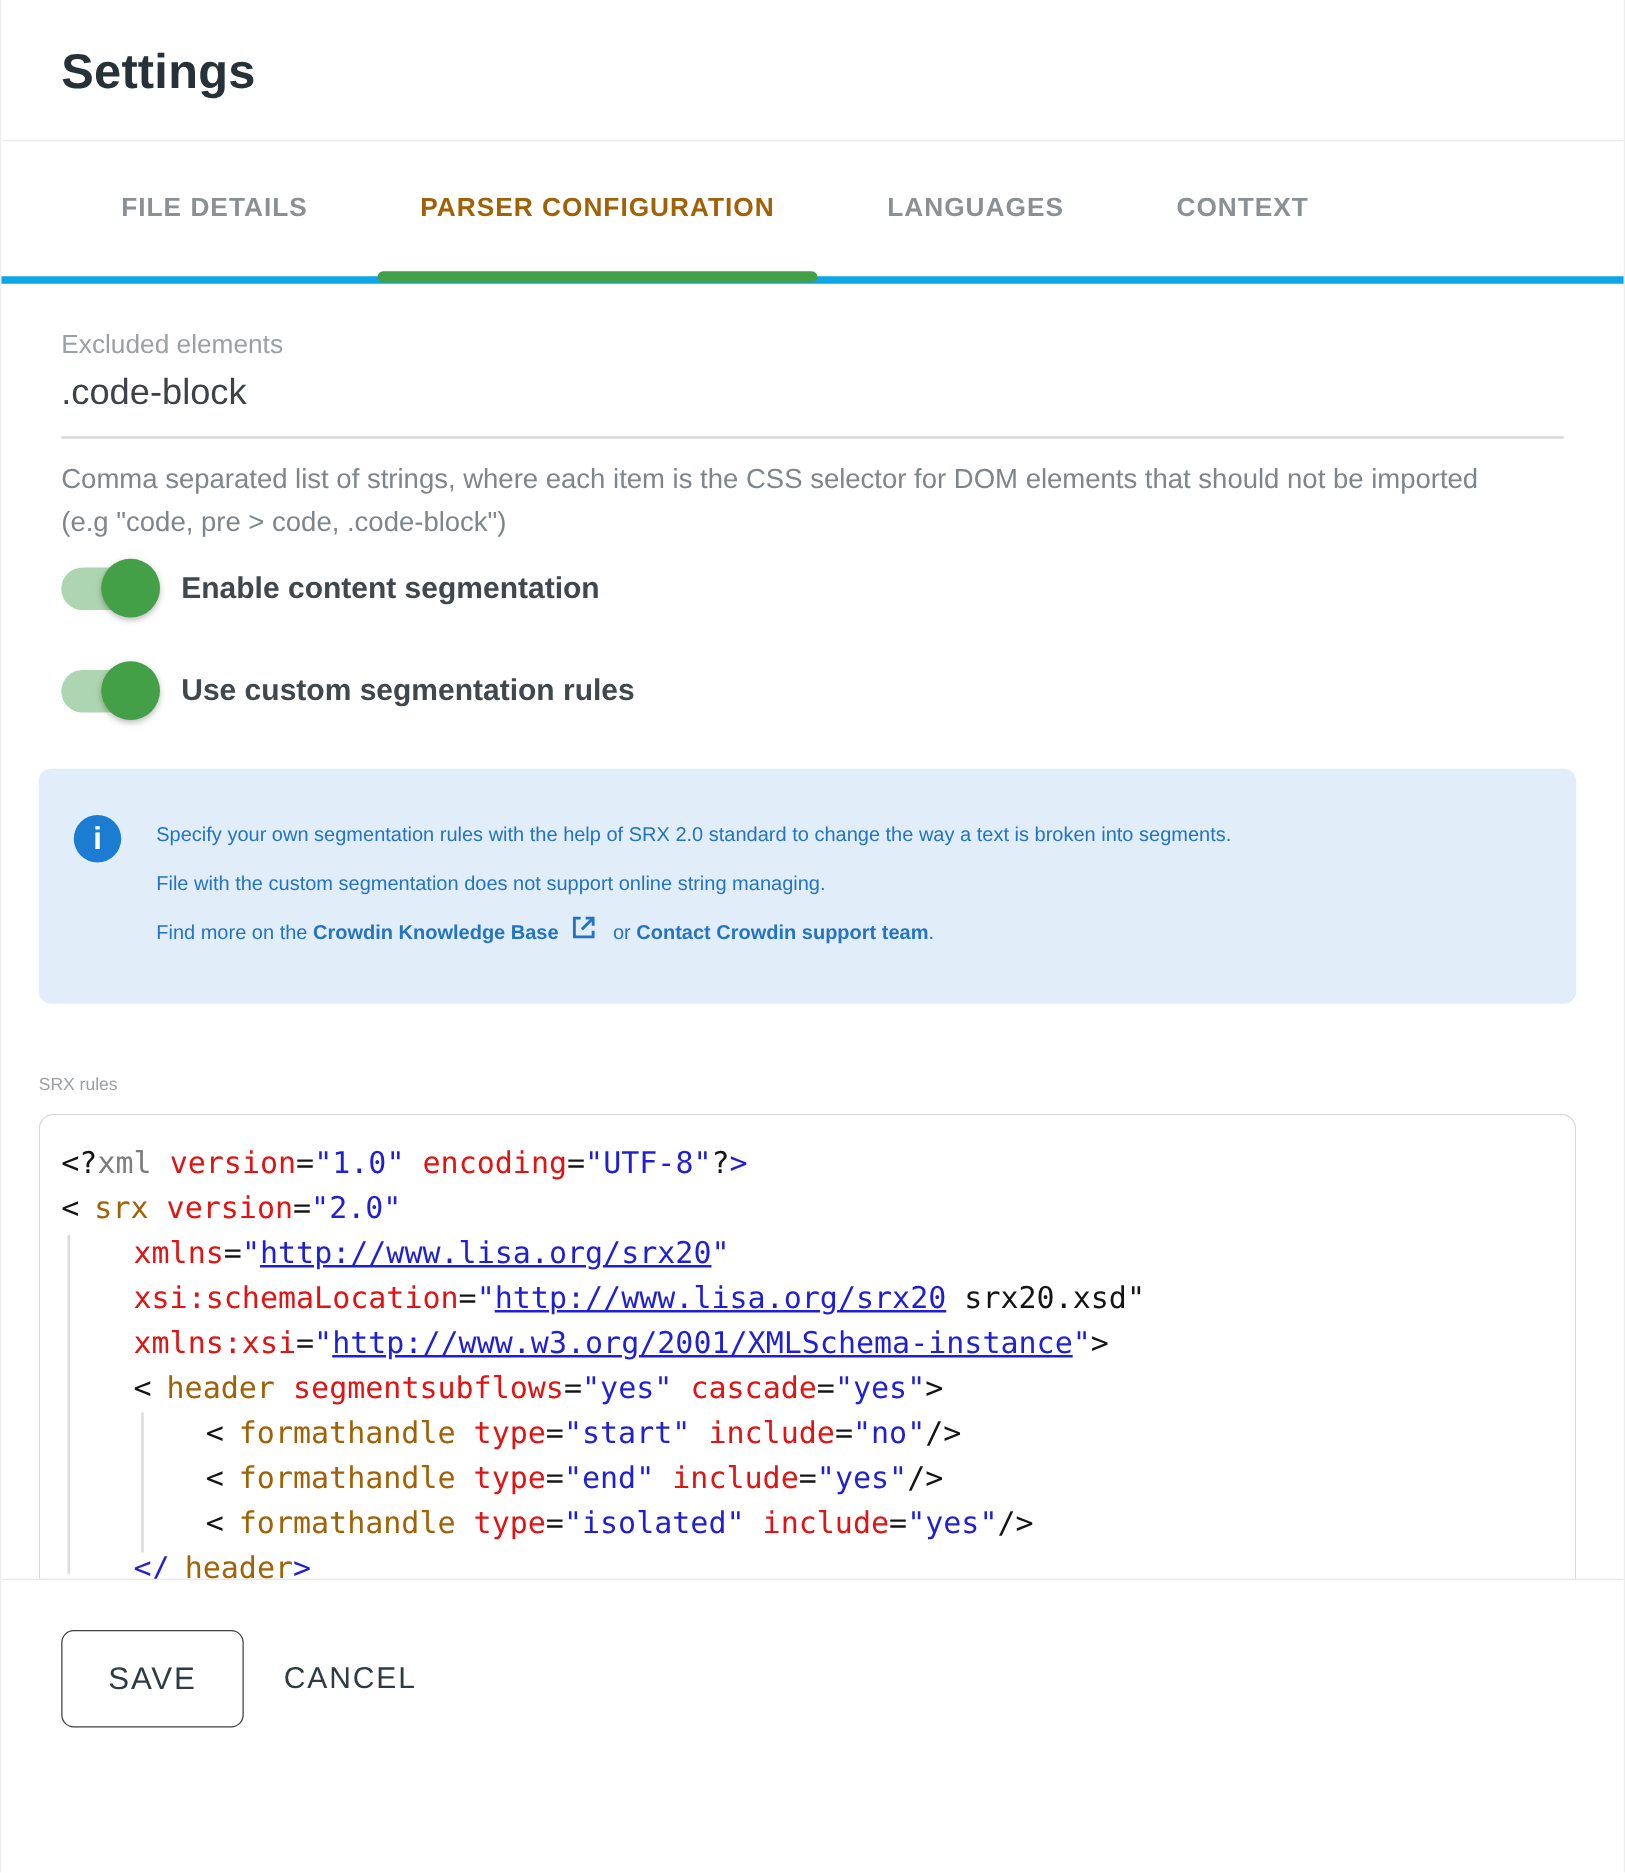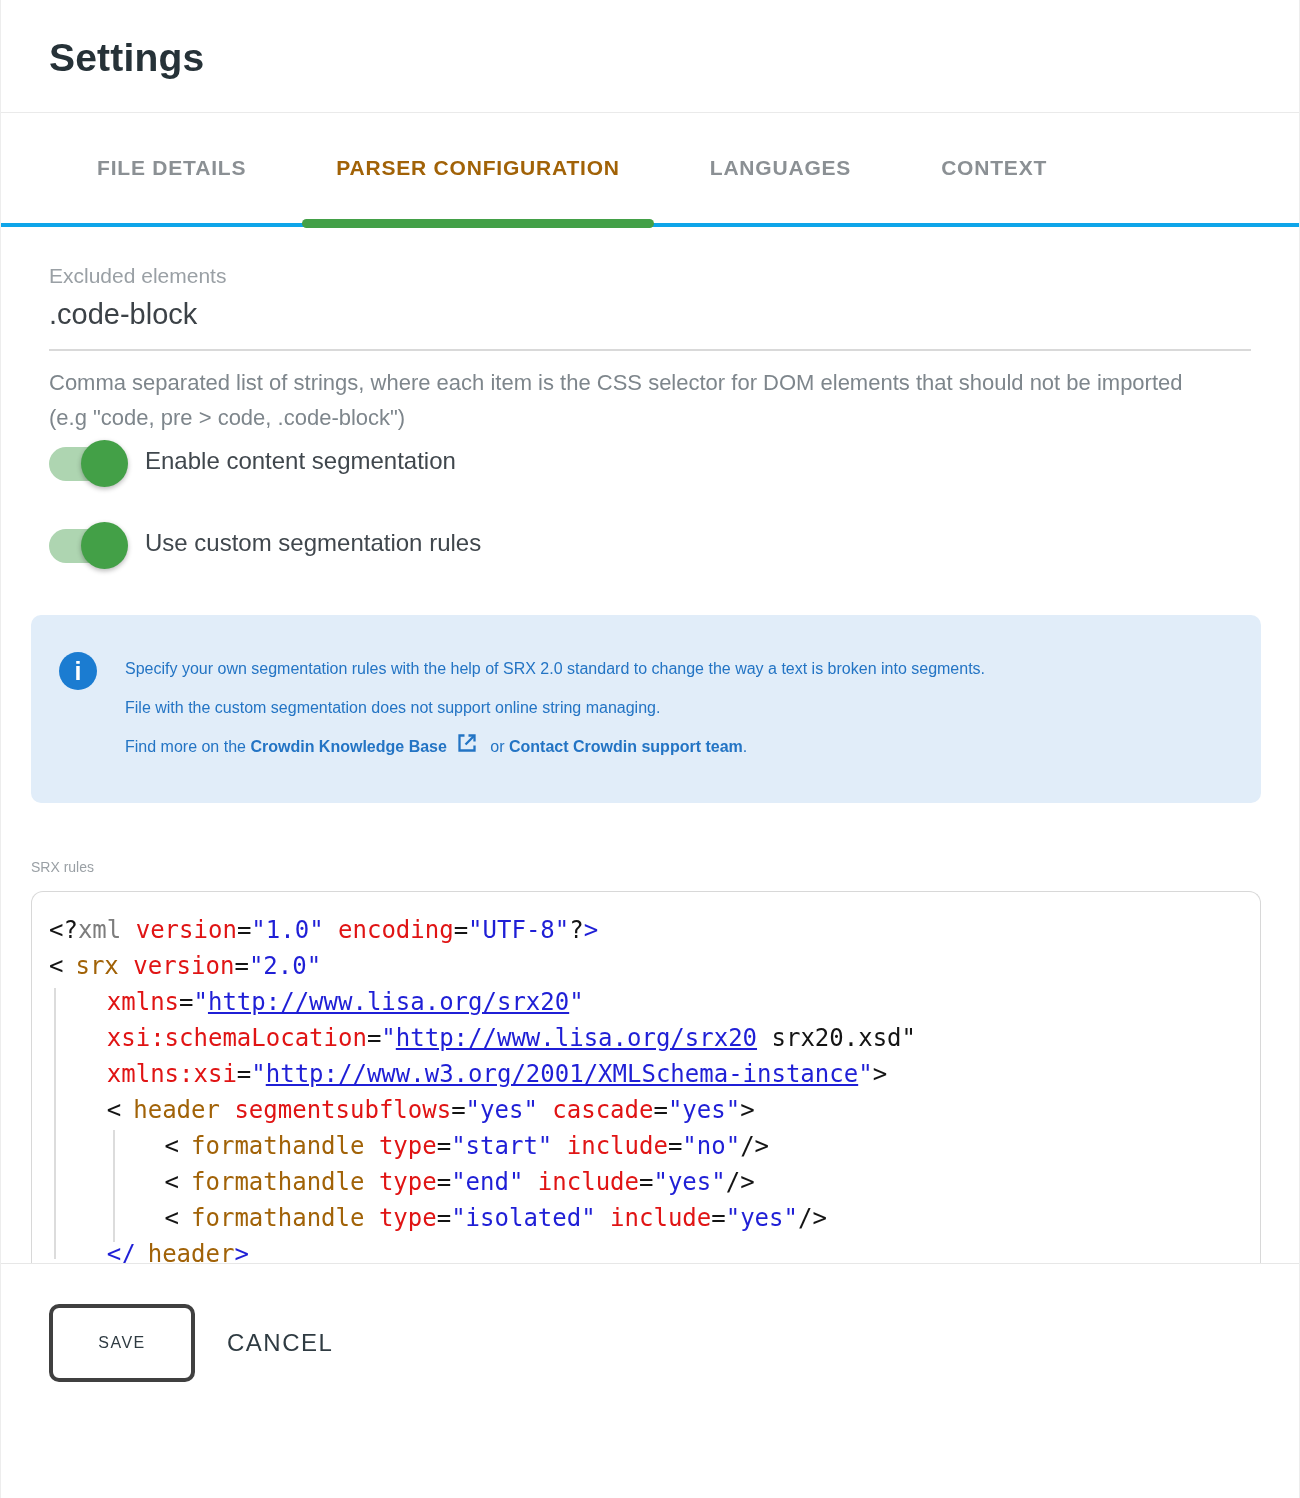--- a/index.html
+++ b/index.html
@@ -6,37 +6,37 @@
   html,body { background:#fff; }
   body { font-family: "Liberation Sans", sans-serif; color:#3a4045; }
   .page { width:1300px; height:1498px; margin:0 auto; background:#fff;
           border-left:1px solid #ededed; border-right:1px solid #ededed; overflow:hidden; }
 
   
   .hdr { padding:36px 48px 32px 48px; border-bottom:1px solid #eaeaea; }
   .hdr h1 { font-size:39px; font-weight:600; color:#263238; letter-spacing:.2px; }
 
   
-  .tabs { height:114px; border-bottom:4px solid #0ea5e9; display:flex; align-items:center;
+  .tabs { height:114px; border-bottom:6px solid #0ea5e9; display:flex; align-items:center;
           padding-left:62px; gap:22px; }
   .tab { position:relative; height:100%; display:flex; align-items:center; padding:0 34px;
          font-size:21px; font-weight:600; letter-spacing:.8px; color:#8b9094; cursor:pointer; }
   .tab.active { color:#a16207; }
   .tab-indicator { position:absolute; left:0; right:0; bottom:-5px; height:9px;
                    border-radius:5px; background:#43a047; }
 
   
   .main { padding:0 48px; }
   .field-label { margin-top:37px; font-size:21px; color:#9aa0a5; }
   .field-input { display:block; width:100%; border:0; border-bottom:2px solid #d9d9d9;
                  background:transparent; outline:none; font-family:inherit;
                  font-size:29px; color:#3c4247; padding:10px 0 18px 0; }
   .field-help { margin-top:14px; font-size:22px; line-height:35px; color:#7e868c; max-width:1150px; }
 
-  .toggle-row { display:flex; height:48px; }
+  .toggle-row { display:flex; align-items:center; height:48px;font-weight:bold; }
   .toggle-row.first { margin-top:12px; }
   .toggle-row + .toggle-row { margin-top:34px; }
   .switch { position:relative; width:74px; height:34px; flex:none; cursor:pointer; }
   .switch .track { position:absolute; inset:0; border-radius:17px; background:#aed5b1; }
   .switch .knob { position:absolute; width:47px; height:47px; border-radius:50%;
                   background:#43a047; top:-7px; right:-5px;
                   box-shadow:0 2px 5px rgba(0,0,0,.28); }
   .toggle-label { margin-left:22px; font-size:24px; color:#40474d; }
 
   
@@ -62,22 +62,22 @@
   .tk-a { color:#e01414; }
   .tk-v { color:#1f1fd6; }
   .tk-b { color:#1f1fd6; }
   .tk-l { color:#1f1fd6; text-decoration:underline; }
   .indent-guide { position:absolute; width:2px; background:#dcdcdc; }
   .guide-1 { left:22px; top:96px; bottom:4px; }
   .guide-2 { left:81px; top:238px; height:112px; }
 
   
   .footer { border-top:1px solid #e7e7e7; padding:40px 0 0 48px; display:flex; align-items:center; }
-  .save-btn { width:146px; height:78px; background:#fff; border:4px solid #404040;
-              border-radius:10px; font-family:inherit; font-size:16px; letter-spacing:1.5px;
+  .save-btn { width:146px; height:78px; background:#fff; border:1px solid #404040;
+              border-radius:10px; font-family:inherit; font-size:25px; letter-spacing:1.5px;
               color:#2f3b42; font-weight:500; cursor:pointer; }
   .cancel-btn { margin-left:32px; background:none; border:none; font-family:inherit;
                 font-size:24px; letter-spacing:1.5px; color:#2f3b42; font-weight:500; cursor:pointer; }
 </style>
 </head>
 <body>
 
 <div class="page">
 
   <div class="hdr">

